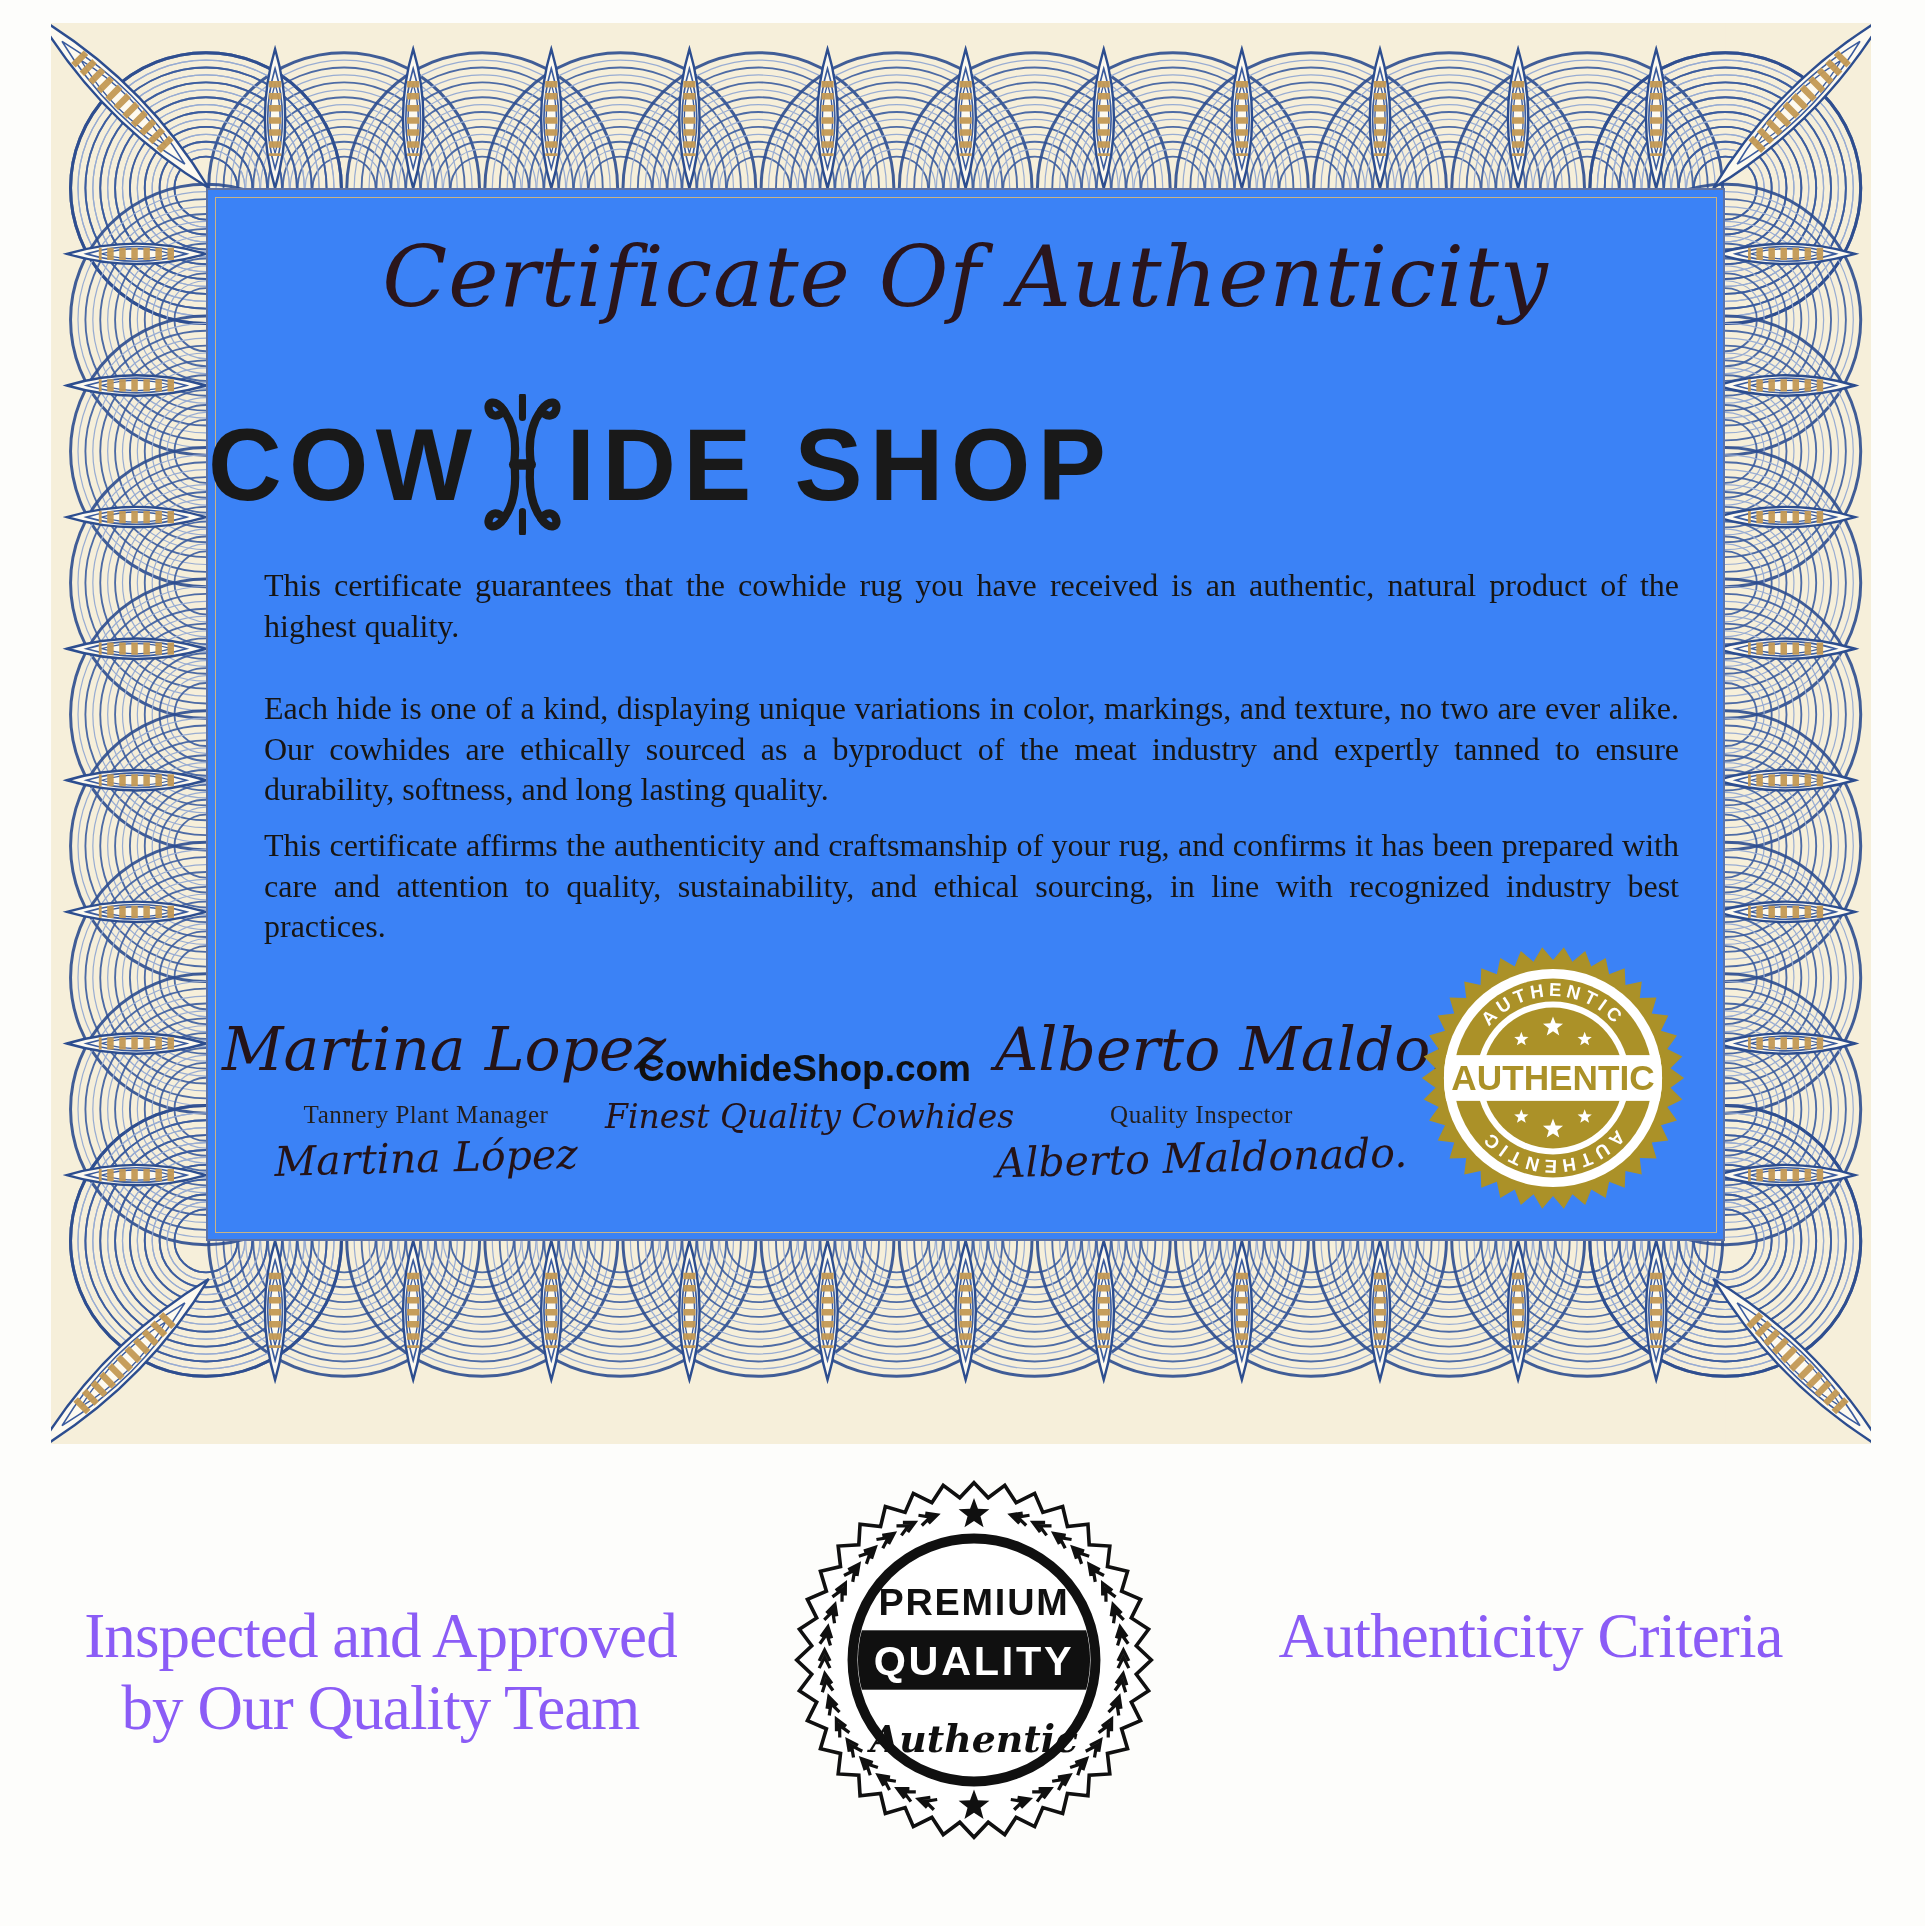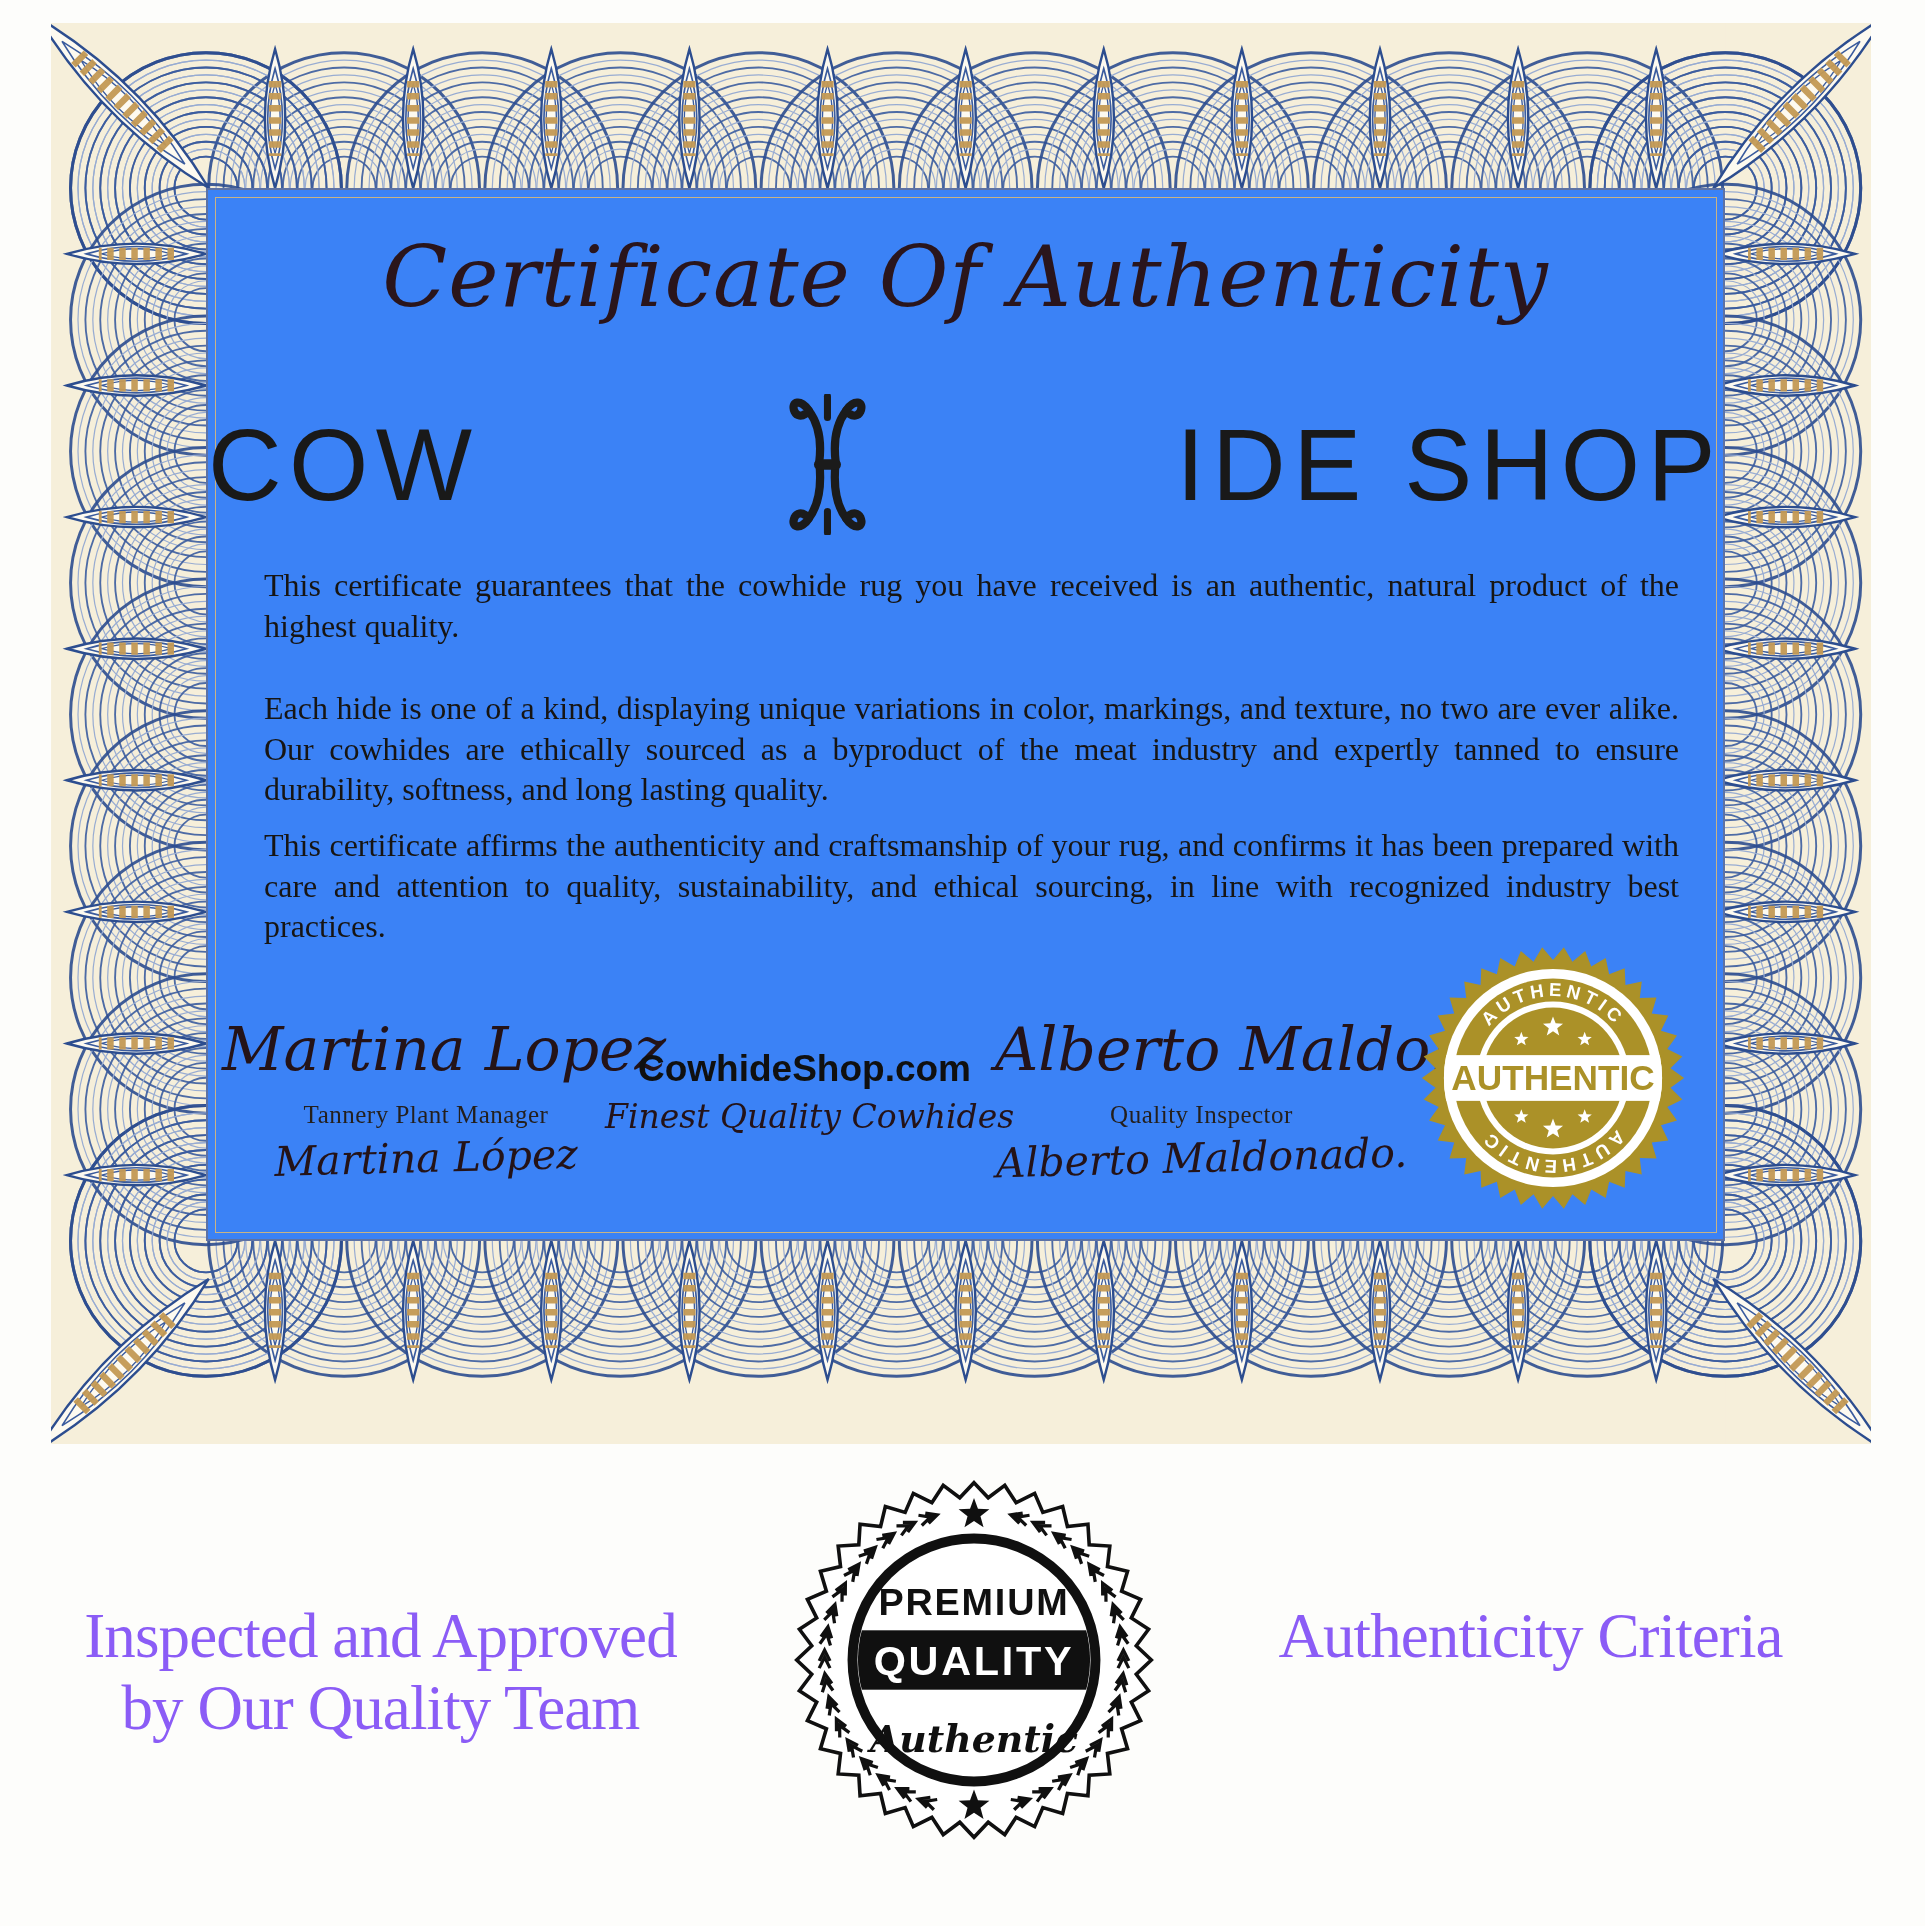--- a/index.html
+++ b/index.html
@@ -7,22 +7,22 @@
   .page{position:relative;width:1926px;height:1927px;background:#fdfdfb;overflow:hidden;
         font-family:"Liberation Serif",serif;}
   .certificate{position:absolute;left:51px;top:23px;width:1820px;height:1421px;}
   .border-svg{position:absolute;left:0;top:0;width:1820px;height:1421px;}
   .panel{position:absolute;left:155px;top:165px;width:1519px;height:1053px;background:#3b82f6;
          border:2.8px solid #5d72a4;box-sizing:border-box;}
   .panel::before{content:"";position:absolute;inset:6.5px;border:1.9px solid #c9b385;pointer-events:none;}
   .title{position:absolute;top:37px;left:0;width:100%;text-align:center;
          font-family:"DejaVu Serif",serif;font-style:italic;font-weight:400;
          font-size:85px;color:#2a151c;letter-spacing:0.9px;}
-  .logo{position:absolute;top:204px;left:0;width:100%;display:flex;align-items:center;justify-content:space-between;
-        gap:3.7px;font-family:"Liberation Sans",sans-serif;font-size:102px;font-weight:400;
+  .logo{position:absolute;top:204px;left:0;width:100%;display:flex;align-items:center;justify-content:flex-start;
+        gap:3.7px;font-family:"Liberation Sans",sans-serif;font-size:102px;font-weight:700;
         letter-spacing:7.4px;color:#191919;line-height:1;}
   .hide-h{height:141px;width:auto;margin:0 -3.7px;}
   .para{position:absolute;left:56px;width:1415px;margin:0;font-size:32px;line-height:1.27;
         color:#171513;text-align:justify;}
   .para1{top:375px;}
   .para2{top:498px;}
   .para3{top:635px;text-align-last:justify;}
   .sig{position:absolute;text-align:center;}
   .sig-left{left:14px;top:824px;width:408px;}
   .sig-center{left:397px;top:858px;width:399px;}

